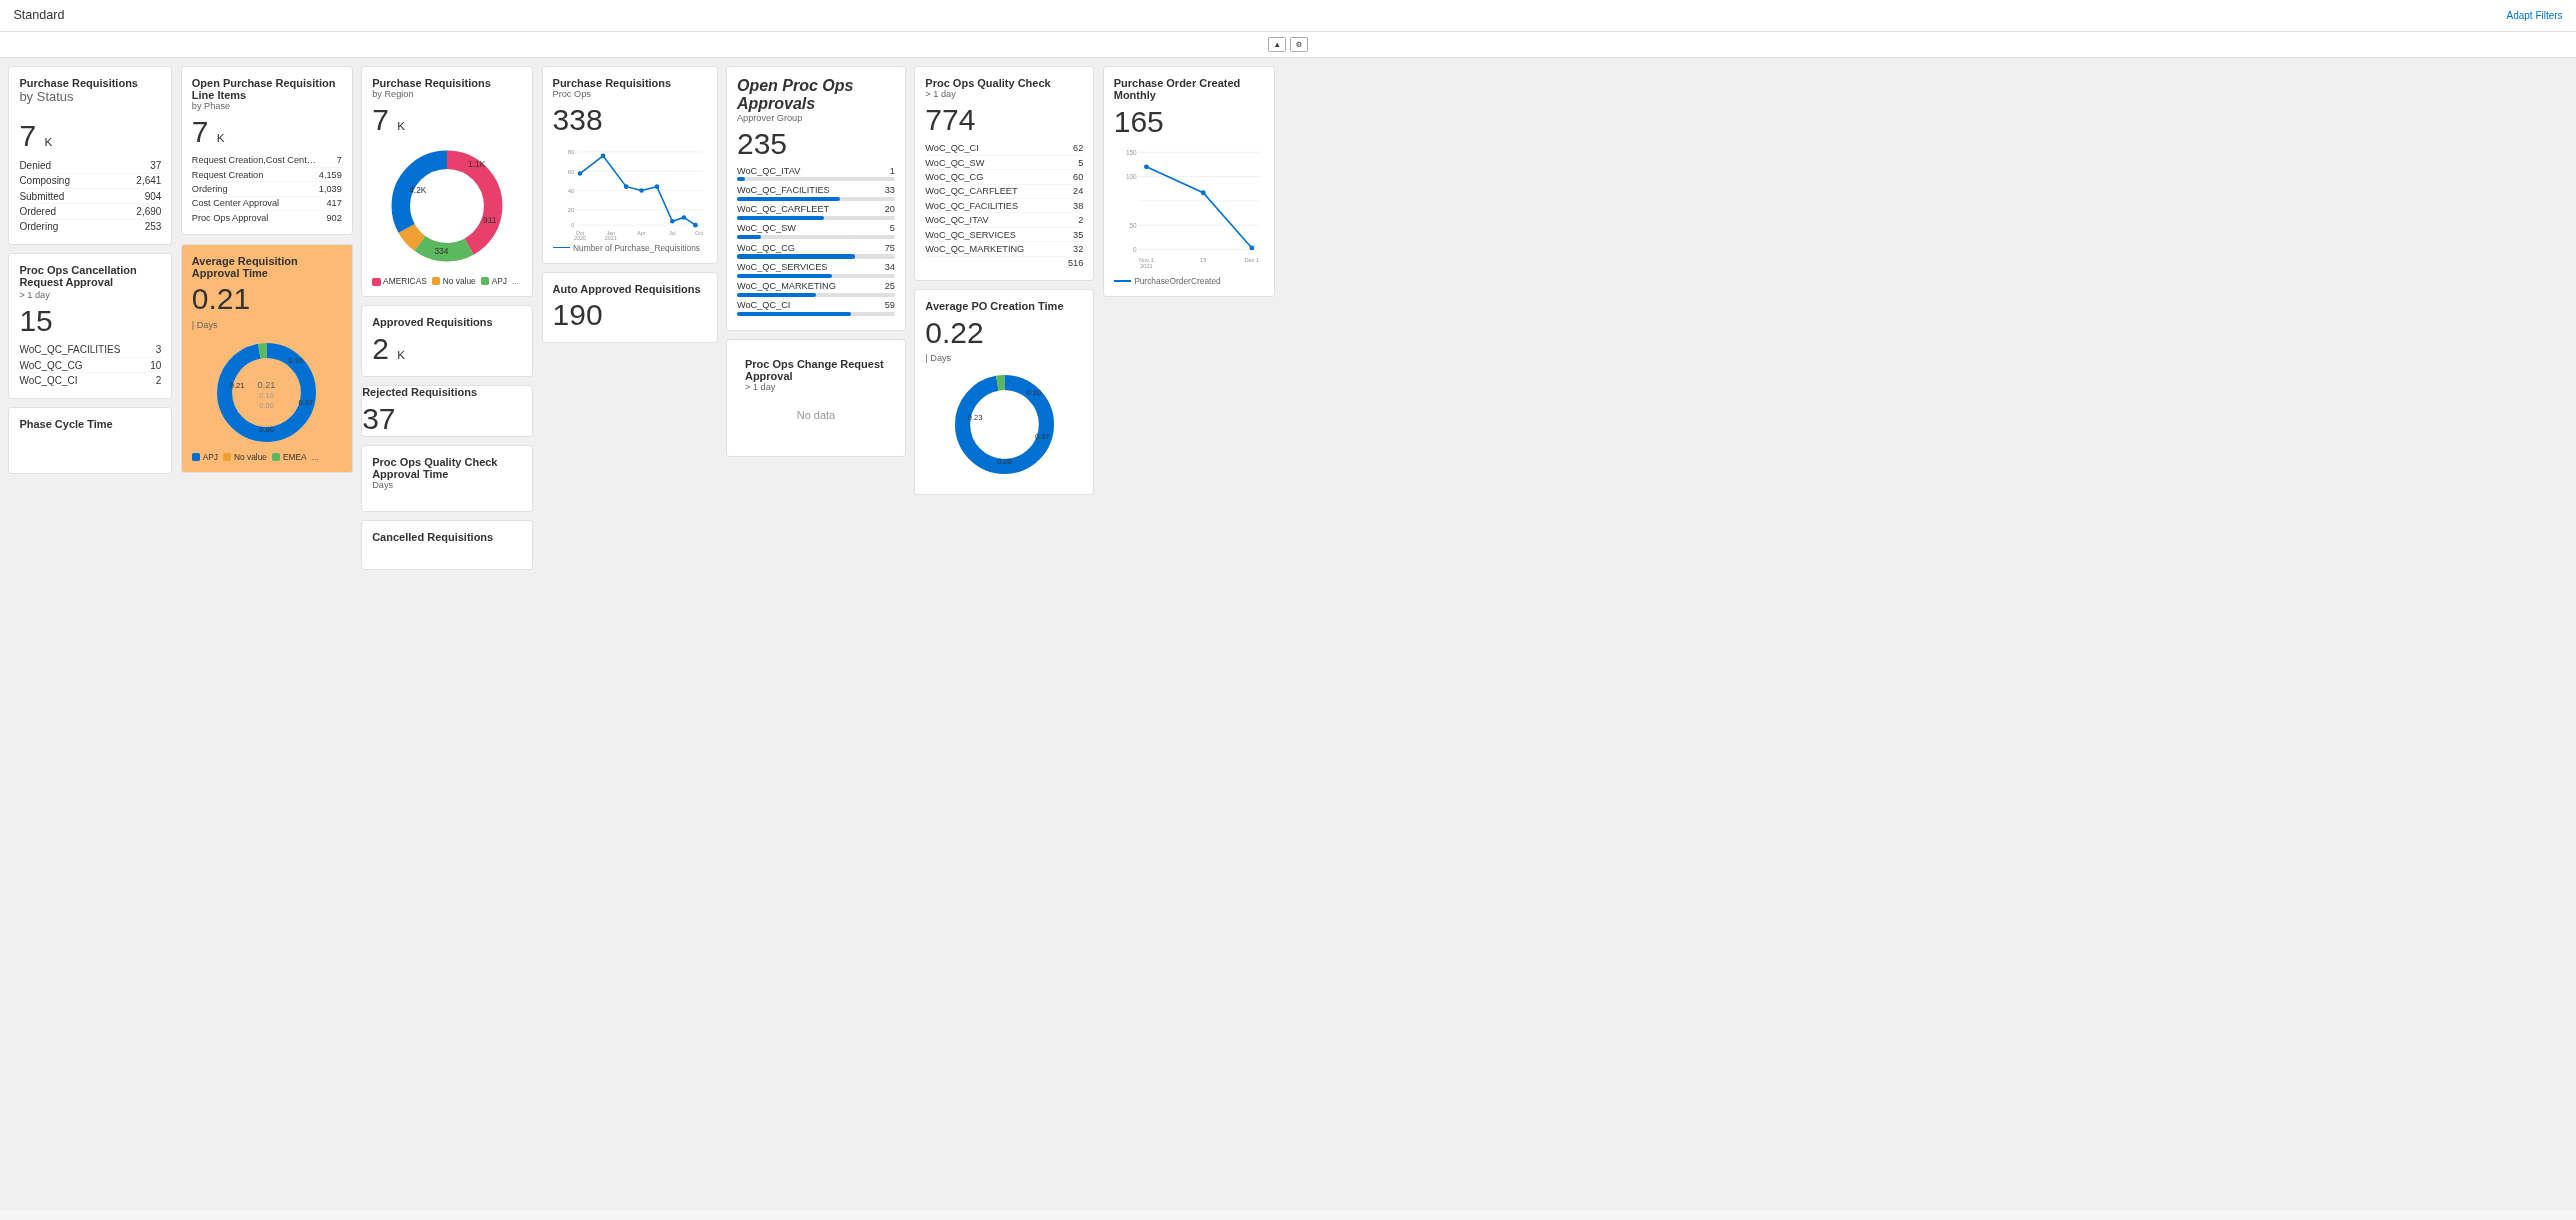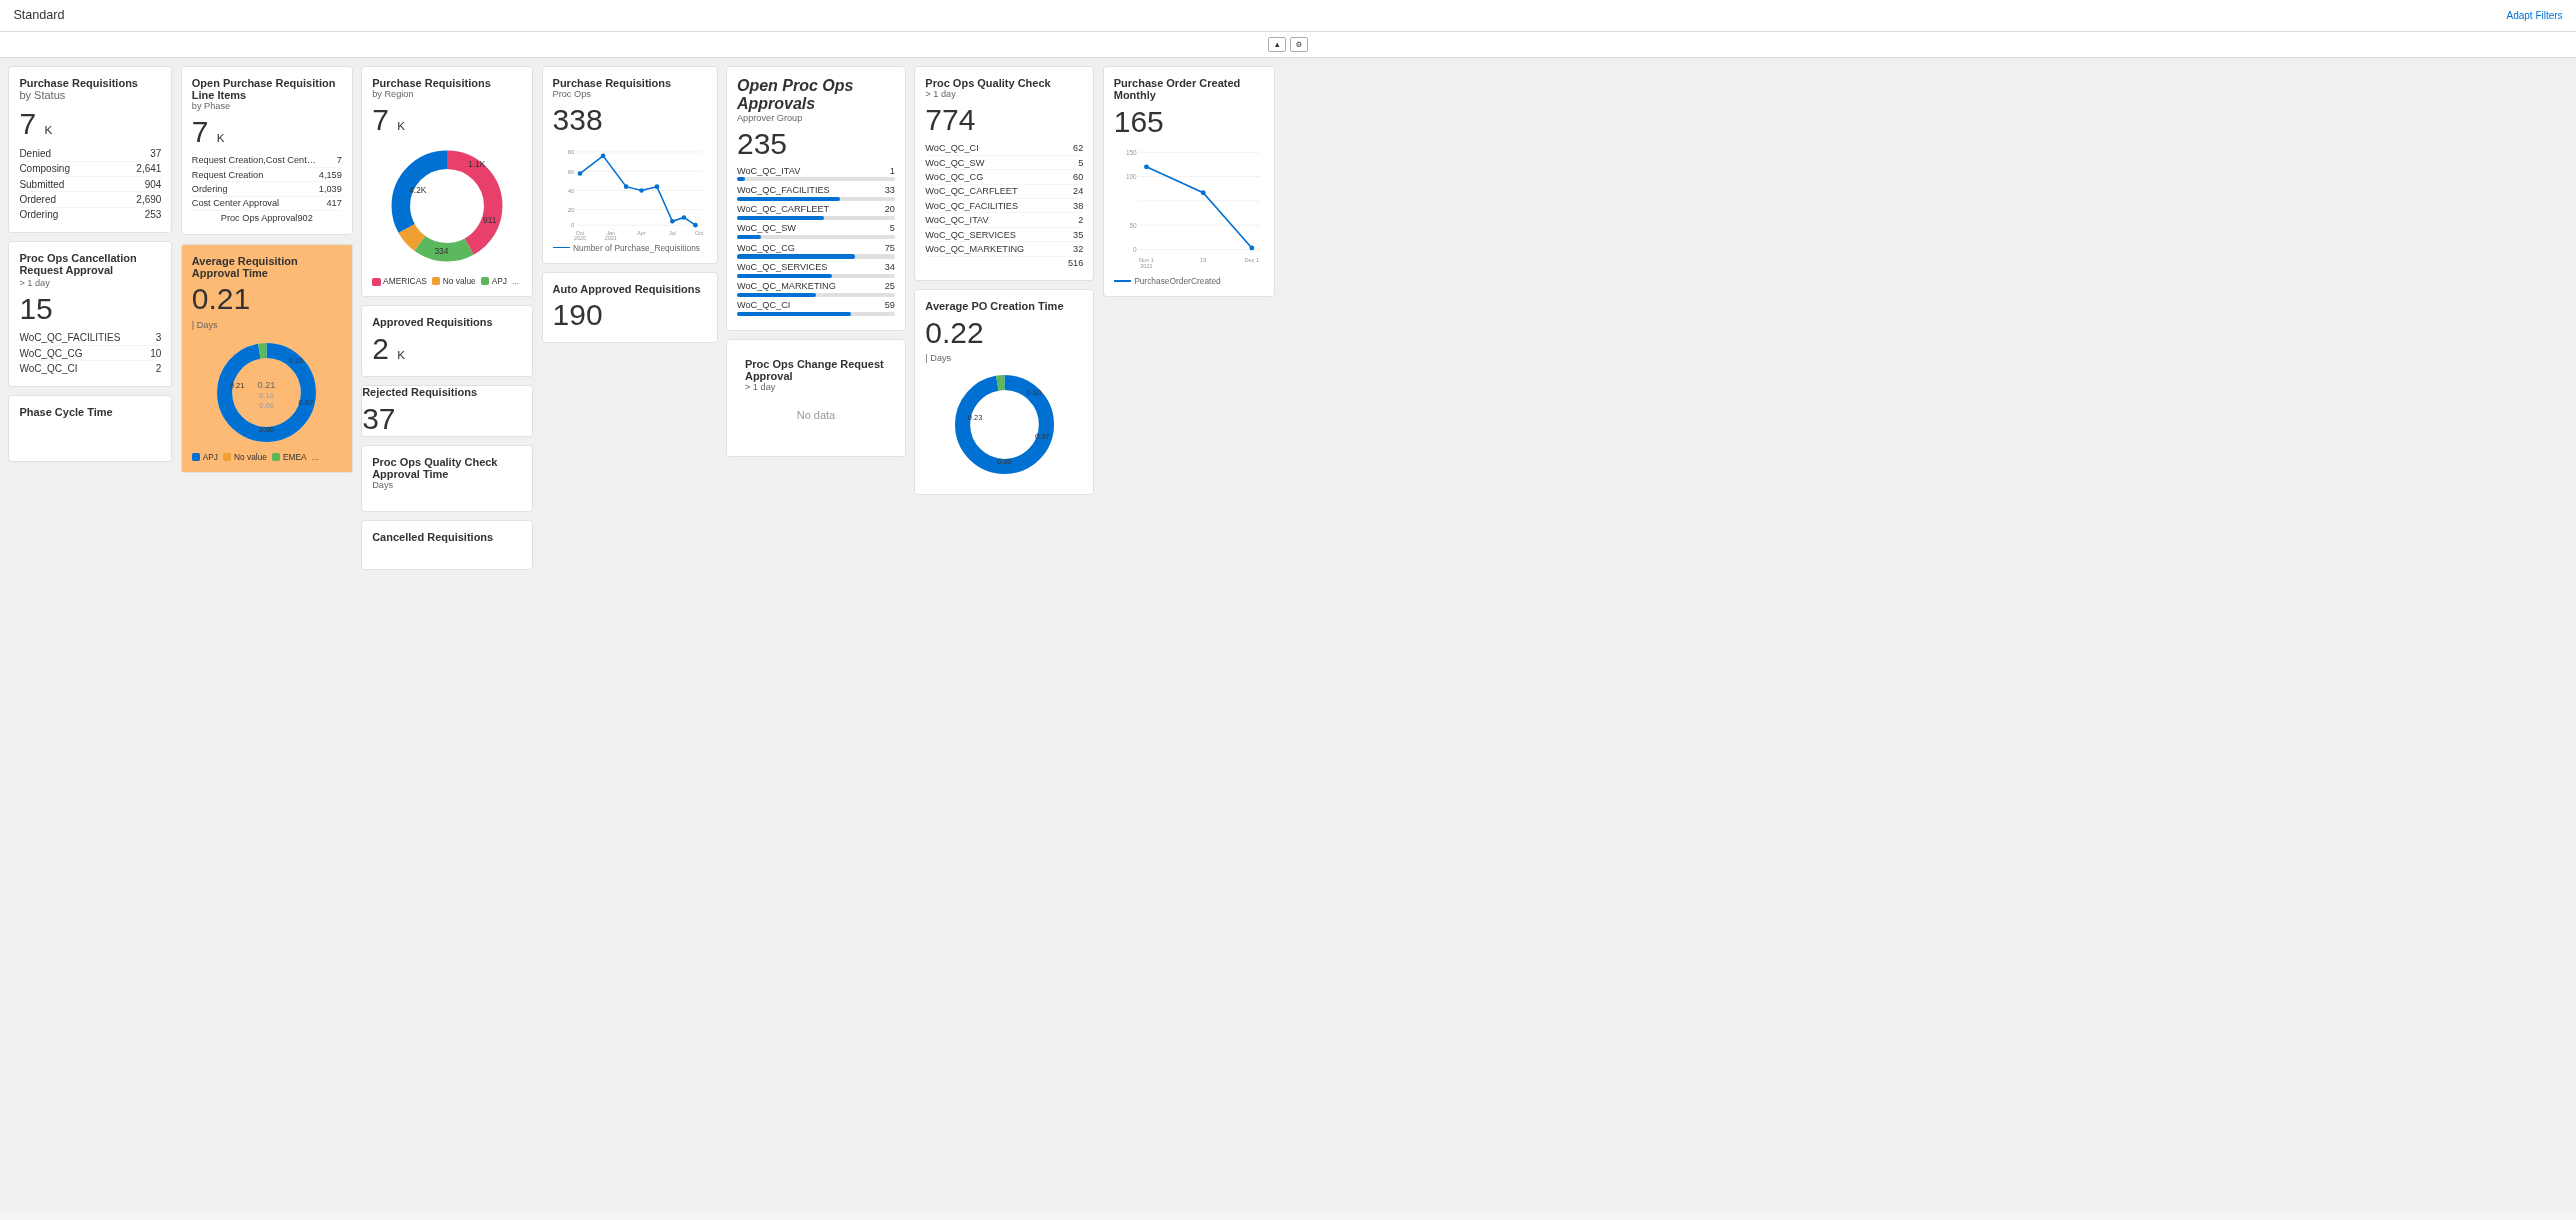--- a/index.html
+++ b/index.html
@@ -18,21 +18,21 @@
   <div style="width:18.4px;height:15px;border:0.8px solid #aaa;border-radius:1.7px;display:flex;align-items:center;justify-content:center;cursor:pointer;font-size:7.5px;">⚙</div>
 </div>
 
 <div style="padding:8.4px; display:flex; gap:8.4px; overflow:auto; background:#f0f0f0; min-height:calc(100vh - 67px);">
 
   <div style="display:flex;flex-direction:column;gap:8.4px;min-width:164px;max-width:164px;">
 
 
     <div style="background:#fff;border:0.8px solid #e0e0e0;border-radius:3.4px;padding:10px;">
       <div style="font-size:11px;font-weight:600;color:#333;">Purchase Requisitions</div>
-      <div style="font-size:11px;color:#666;margin-bottom:6px;">by Status</div>
+      <div style="font-size:13px;color:#666;margin-bottom:15px;">by Status</div>
       <div style="font-size:30px;font-weight:300;color:#333;">
         <span>7</span> <span style="font-size:11.7px;">K</span>
       </div>
       <div style="margin-top:5px;">
         <div style="display:flex;justify-content:space-between;font-size:10px;padding:1.7px 0;border-bottom:0.8px solid #f5f5f5;">
             <span>Denied</span>
             <span>37</span>
           </div>
         <div style="display:flex;justify-content:space-between;font-size:10px;padding:1.7px 0;border-bottom:0.8px solid #f5f5f5;">
             <span>Composing</span>
@@ -96,21 +96,21 @@
             <span>4,159</span>
           </div>
         <div style="display:flex;justify-content:space-between;font-size:9.2px;padding:1.7px 0;border-bottom:0.8px solid #f5f5f5;">
             <span>Ordering</span>
             <span>1,039</span>
           </div>
         <div style="display:flex;justify-content:space-between;font-size:9.2px;padding:1.7px 0;border-bottom:0.8px solid #f5f5f5;">
             <span>Cost Center Approval</span>
             <span>417</span>
           </div>
-        <div style="display:flex;justify-content:center;font-size:9.2px;padding:1.7px 0;">
+        <div style="display:flex;justify-content:space-between;font-size:9.2px;padding:1.7px 0;">
             <span>Proc Ops Approval</span>
             <span>902</span>
           </div>
       </div>
     </div>
 
     <div style="background:#fdba74;border:0.8px solid #e0e0e0;border-radius:3px;padding:10px;">
       <div style="font-size:11px;font-weight:600;color:#333;margin-bottom:3.4px;">Average Requisition Approval Time</div>
       <div style="font-size:30px;font-weight:300;color:#333;">0.21</div>
       <div style="font-size:9.2px;color:#666;margin-top:3.4px;">| Days</div>

